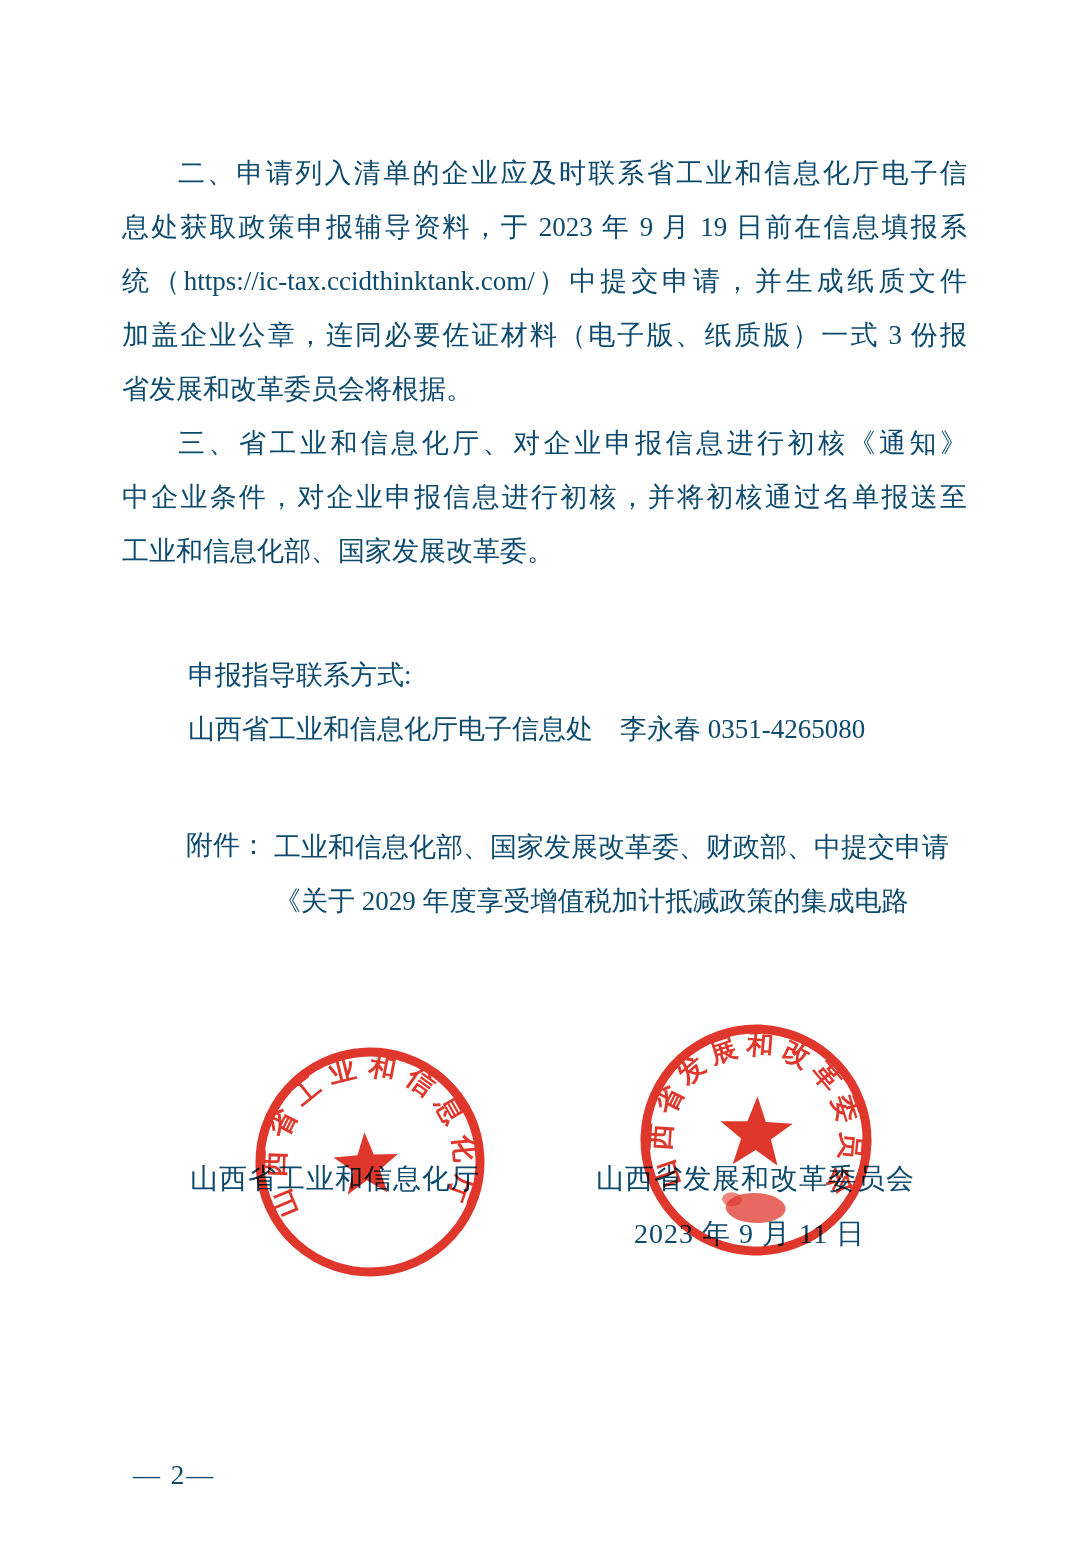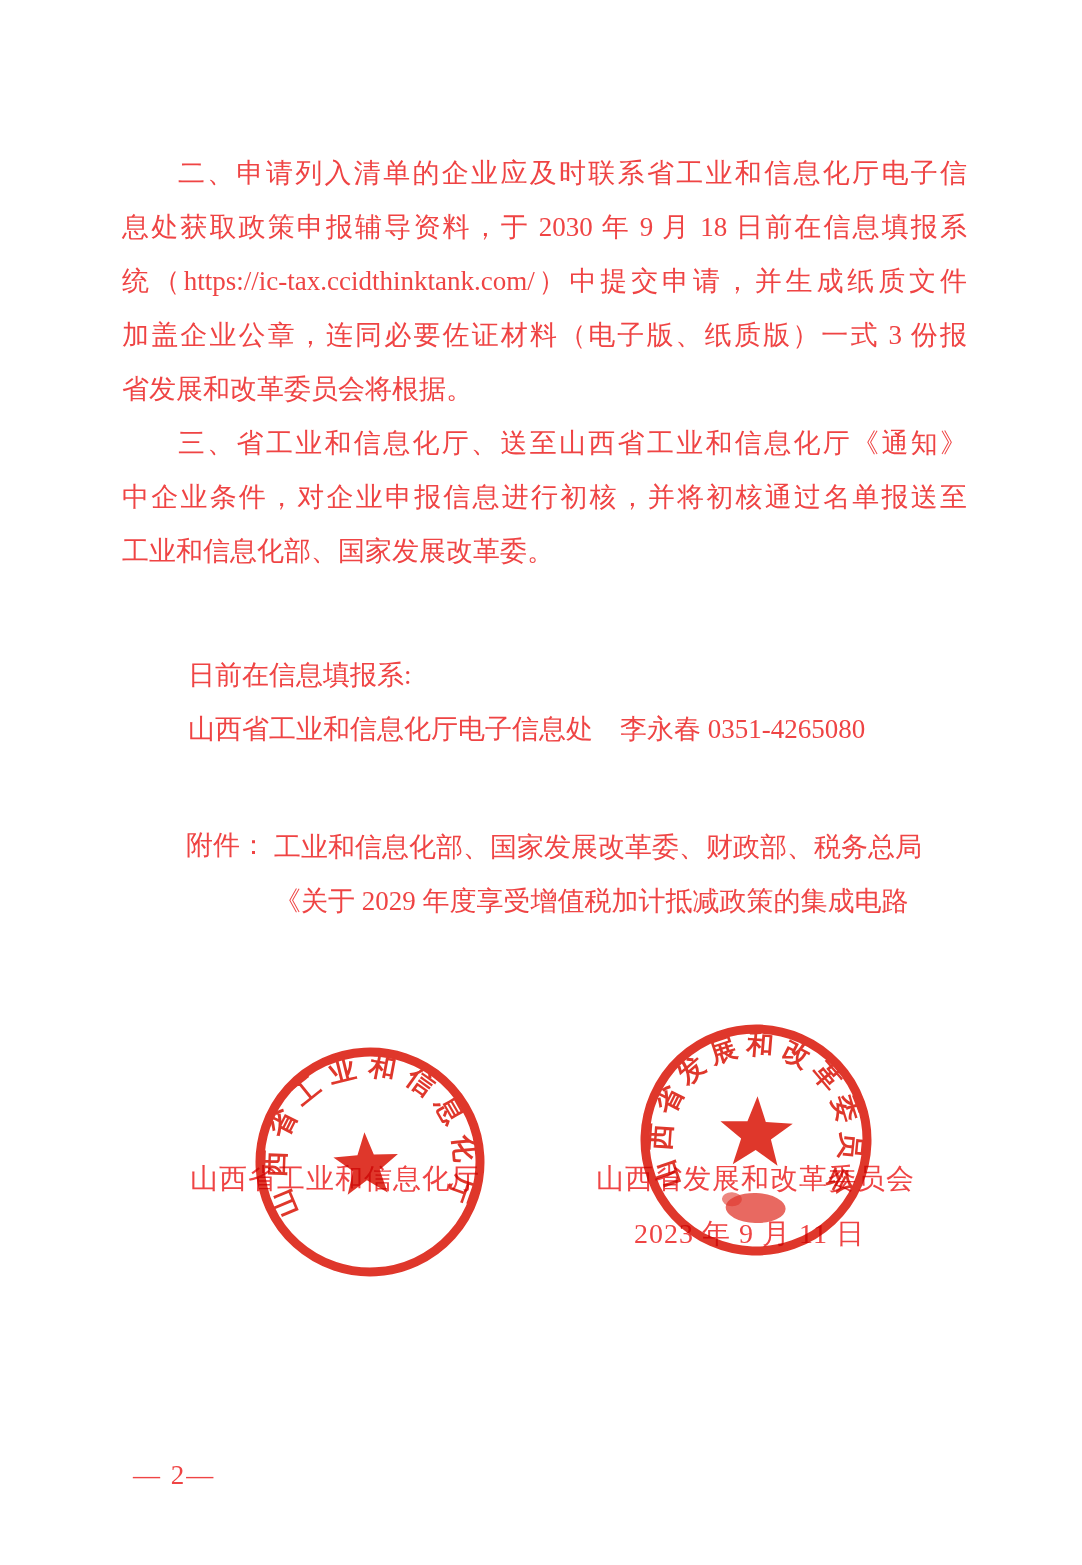--- a/index.html
+++ b/index.html
@@ -3,21 +3,21 @@
 <meta charset="utf-8">
 <style>
   html,body { margin:0; padding:0; background:#888; }
   .page {
     position: relative;
     width: 1082px;
     height: 1565px;
     margin: 0 auto;
     background: #ffffff;
     font-family: "Liberation Serif", "DejaVu Serif", serif;
-    color: #ef4444;
+    color: #0c4a6e;
     overflow: hidden;
   }
   
   .body-block {
     position: absolute;
     left: 122px; top: 146px;
     width: 845px;
     font-size: 27px;
     line-height: 54px;
   }
@@ -84,37 +84,37 @@
     letter-spacing: 2px;
   }
 </style>
 </head>
 <body>
 
 <div class="page">
 
   <div class="body-block">
     <div class="line j ind">二、申请列入清单的企业应及时联系省工业和信息化厅电子信</div>
-    <div class="line j">息处获取政策申报辅导资料，于 2030 年 9 月 18 日前在信息填报系</div>
+    <div class="line j">息处获取政策申报辅导资料，于 2023 年 9 月 19 日前在信息填报系</div>
     <div class="line j">统（https://ic-tax.ccidthinktank.com/）中提交申请，并生成纸质文件</div>
     <div class="line j">加盖企业公章，连同必要佐证材料（电子版、纸质版）一式 3 份报</div>
     <div class="line">省发展和改革委员会将根据。</div>
-    <div class="line j ind">三、省工业和信息化厅、送至山西省工业和信息化厅《通知》</div>
+    <div class="line j ind">三、省工业和信息化厅、对企业申报信息进行初核《通知》</div>
     <div class="line j">中企业条件，对企业申报信息进行初核，并将初核通过名单报送至</div>
     <div class="line">工业和信息化部、国家发展改革委。</div>
   </div>
 
   <div class="contact-block">
-    <div class="line ind2">日前在信息填报系:</div>
+    <div class="line ind2">申报指导联系方式:</div>
     <div class="line ind2">山西省工业和信息化厅电子信息处　李永春 0351-4265080</div>
   </div>
 
   <div class="attach-label">附件：</div>
   <div class="attach-content">
-    <div class="line">工业和信息化部、国家发展改革委、财政部、税务总局</div>
+    <div class="line">工业和信息化部、国家发展改革委、财政部、中提交申请</div>
     <div class="line">《关于 2029 年度享受增值税加计抵减政策的集成电路</div>
   </div>
 
   <div class="sig sig-left-name">山西省工业和信息化厅</div>
   <div class="sig sig-right-name">山西省发展和改革委员会</div>
   <div class="sig sig-right-date">2023 年 9 月 11 日</div>
 
   <svg class="seal seal-left" viewBox="0 0 240 240" aria-hidden="true">
     <defs>
       <path id="arcL" d="M 47.1 165.6 A 86 86 0 1 1 192.9 165.6" fill="none"></path>

